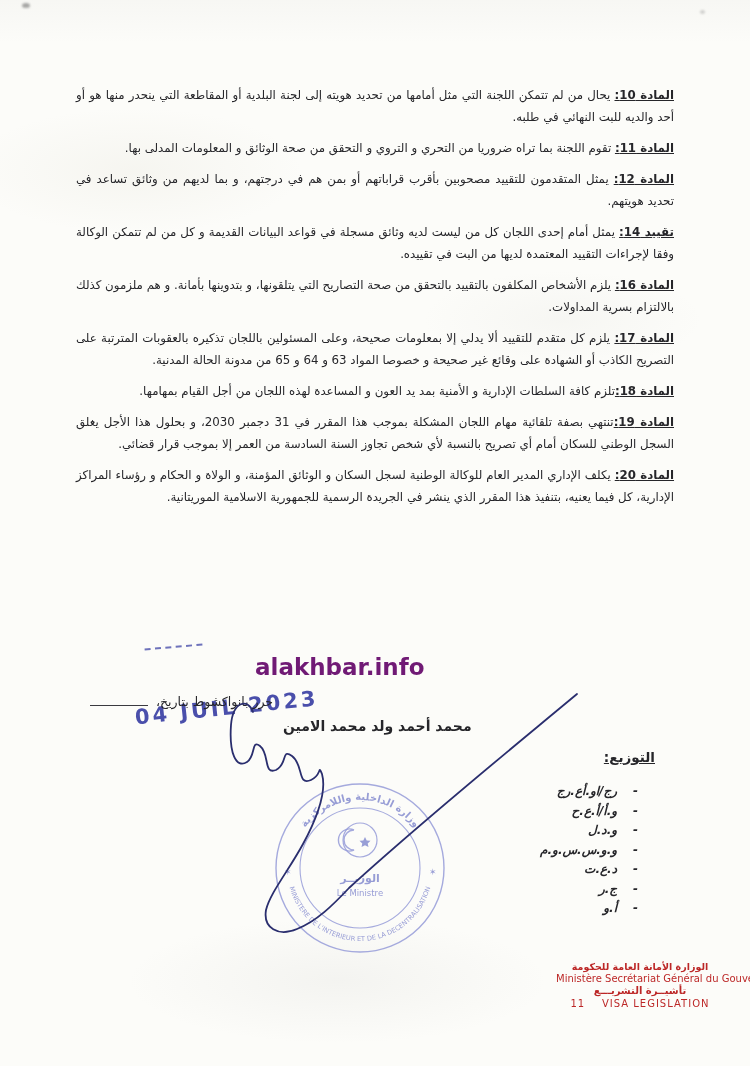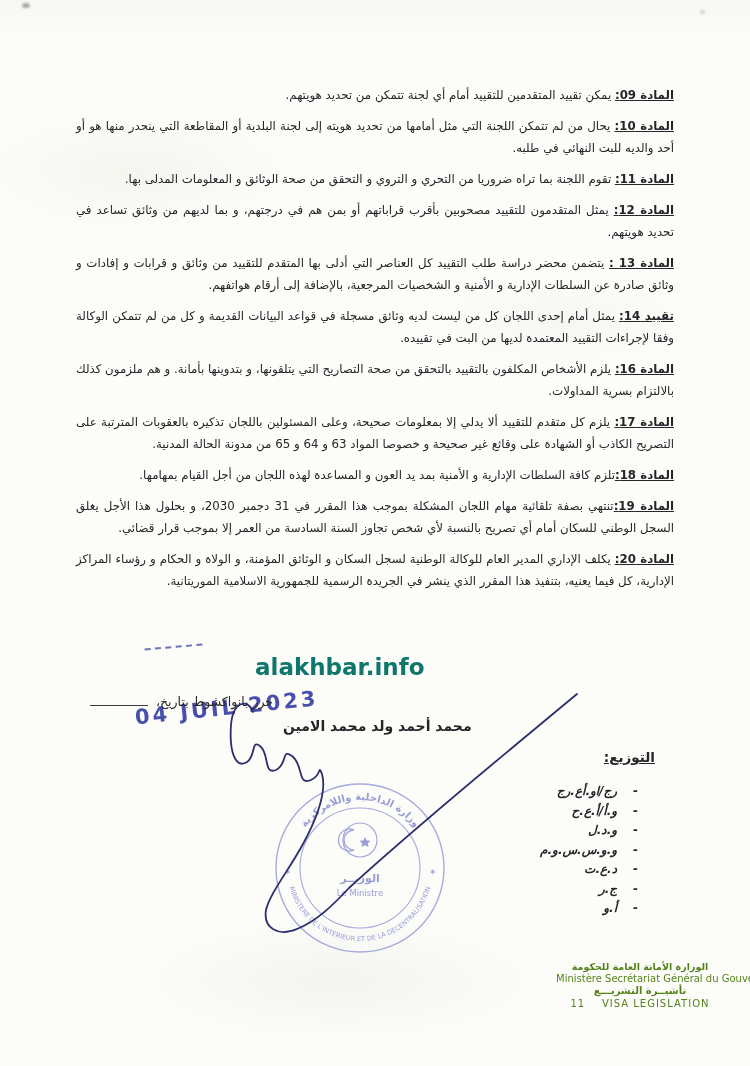--- a/index.html
+++ b/index.html
@@ -32,21 +32,21 @@
   
   .date-stamp{
     position:absolute;left:92px;top:650px;
     color:#3b41a5;font-weight:bold;font-size:21px;letter-spacing:3px;
     transform:rotate(-6deg);white-space:pre;opacity:.92;
   }
   .date-stamp .tick{position:absolute;left:58px;top:-7px;width:58px;
     border-top:2px dashed #3b41a5;transform:rotate(1deg);opacity:.8;}
 
   
-  .watermark{position:absolute;left:255px;top:654px;font-size:23px;font-weight:bold;color:#0f766e;}
+  .watermark{position:absolute;left:255px;top:654px;font-size:23px;font-weight:bold;color:#701a75;}
 
   
   .place-line{position:absolute;left:90px;top:694px;direction:rtl;font-size:12.5px;white-space:nowrap;}
   .blank-line{display:inline-block;width:58px;border-bottom:1.3px solid #3a3a40;height:11px;margin-right:4px;}
   .signer{position:absolute;left:283px;top:718px;font-weight:bold;font-size:14px;direction:rtl;}
 
   
   .dist-heading{position:absolute;right:95px;top:749px;direction:rtl;
     font-weight:bold;font-size:13.5px;text-decoration:underline;}
   .dist-list{position:absolute;right:112px;top:782px;direction:rtl;text-align:right;
@@ -54,40 +54,38 @@
   .dist-item .dash{display:inline-block;margin-left:16px;}
 
   
   .overlay-svg{position:absolute;left:0;top:0;pointer-events:none;}
   .seal-text{fill:#8d93d2;opacity:.9;}
   .seal-stroke{stroke:#959bd8;fill:none;opacity:.85;}
   .sig-stroke{stroke:#2a2e6e;fill:none;stroke-width:1.8;stroke-linecap:round;}
 
   
   .visa{position:absolute;left:556px;top:961px;width:168px;text-align:center;
-    color:#4d7c0f;line-height:1.25;opacity:.95;}
+    color:#b91c1c;line-height:1.25;opacity:.95;}
   .visa .ar1{font-size:9.5px;font-weight:bold;}
   .visa .fr{font-size:10px;white-space:nowrap;text-align:center;}
   .visa .ar2{font-size:10px;font-weight:bold;letter-spacing:2px;}
   .visa .last{font-size:10px;font-weight:normal;white-space:pre;letter-spacing:1px;}
 </style>
 </head>
 <body>
 
 <div class="page">
   <div class="grain"></div>
   <i class="speck a"></i>
   <i class="speck b"></i>
 
   <div class="content">
-    <p class="article"><span class="alabel">المادة 09:</span> <span>يمكن تقييد المتقدمين للتقييد أمام أي لجنة تتمكن من تحديد هويتهم.</span></p>
     <p class="article"><span class="alabel">المادة 10:</span> <span>يحال من لم تتمكن اللجنة التي مثل أمامها من تحديد هويته إلى لجنة البلدية أو المقاطعة التي ينحدر منها هو أو أحد والديه للبت النهائي في طلبه.</span></p>
     <p class="article"><span class="alabel">المادة 11:</span> <span>تقوم اللجنة بما تراه ضروريا من التحري و التروي و التحقق من صحة الوثائق و المعلومات المدلى بها.</span></p>
     <p class="article"><span class="alabel">المادة 12:</span> <span>يمثل المتقدمون للتقييد مصحوبين بأقرب قراباتهم أو بمن هم في درجتهم، و بما لديهم من وثائق تساعد في تحديد هويتهم.</span></p>
-    <p class="article"><span class="alabel">المادة 13 :</span> <span>يتضمن محضر دراسة طلب التقييد كل العناصر التي أدلى بها المتقدم للتقييد من وثائق و قرابات و إفادات و وثائق صادرة عن السلطات الإدارية و الأمنية و الشخصيات المرجعية، بالإضافة إلى أرقام هواتفهم.</span></p>
     <p class="article"><span class="alabel">تقييد 14:</span> <span>يمثل أمام إحدى اللجان كل من ليست لديه وثائق مسجلة في قواعد البيانات القديمة و كل من لم تتمكن الوكالة وفقا لإجراءات التقييد المعتمدة لديها من البت في تقييده.</span></p>
     <p class="article"><span class="alabel">المادة 16:</span> <span>يلزم الأشخاص المكلفون بالتقييد بالتحقق من صحة التصاريح التي يتلقونها، و بتدوينها بأمانة. و هم ملزمون كذلك بالالتزام بسرية المداولات.</span></p>
     <p class="article"><span class="alabel">المادة 17:</span> <span>يلزم كل متقدم للتقييد ألا يدلي إلا بمعلومات صحيحة، وعلى المسئولين باللجان تذكيره بالعقوبات المترتبة على التصريح الكاذب أو الشهادة على وقائع غير صحيحة و خصوصا المواد 63 و 64 و 65 من مدونة الحالة المدنية.</span></p>
     <p class="article"><span class="alabel">المادة 18:</span><span>تلزم كافة السلطات الإدارية و الأمنية بمد يد العون و المساعدة لهذه اللجان من أجل القيام بمهامها.</span></p>
     <p class="article"><span class="alabel">المادة 19:</span><span>تنتهي بصفة تلقائية مهام اللجان المشكلة بموجب هذا المقرر في 31 دجمبر 2030، و بحلول هذا الأجل يغلق السجل الوطني للسكان أمام أي تصريح بالنسبة لأي شخص تجاوز السنة السادسة من العمر إلا بموجب قرار قضائي.</span></p>
     <p class="article"><span class="alabel">المادة 20:</span> <span>يكلف الإداري المدير العام للوكالة الوطنية لسجل السكان و الوثائق المؤمنة، و الولاة و الحكام و رؤساء المراكز الإدارية، كل فيما يعنيه، بتنفيذ هذا المقرر الذي ينشر في الجريدة الرسمية للجمهورية الاسلامية الموريتانية.</span></p>
   </div>
 
   <div class="date-stamp">
     <i class="tick"></i>

